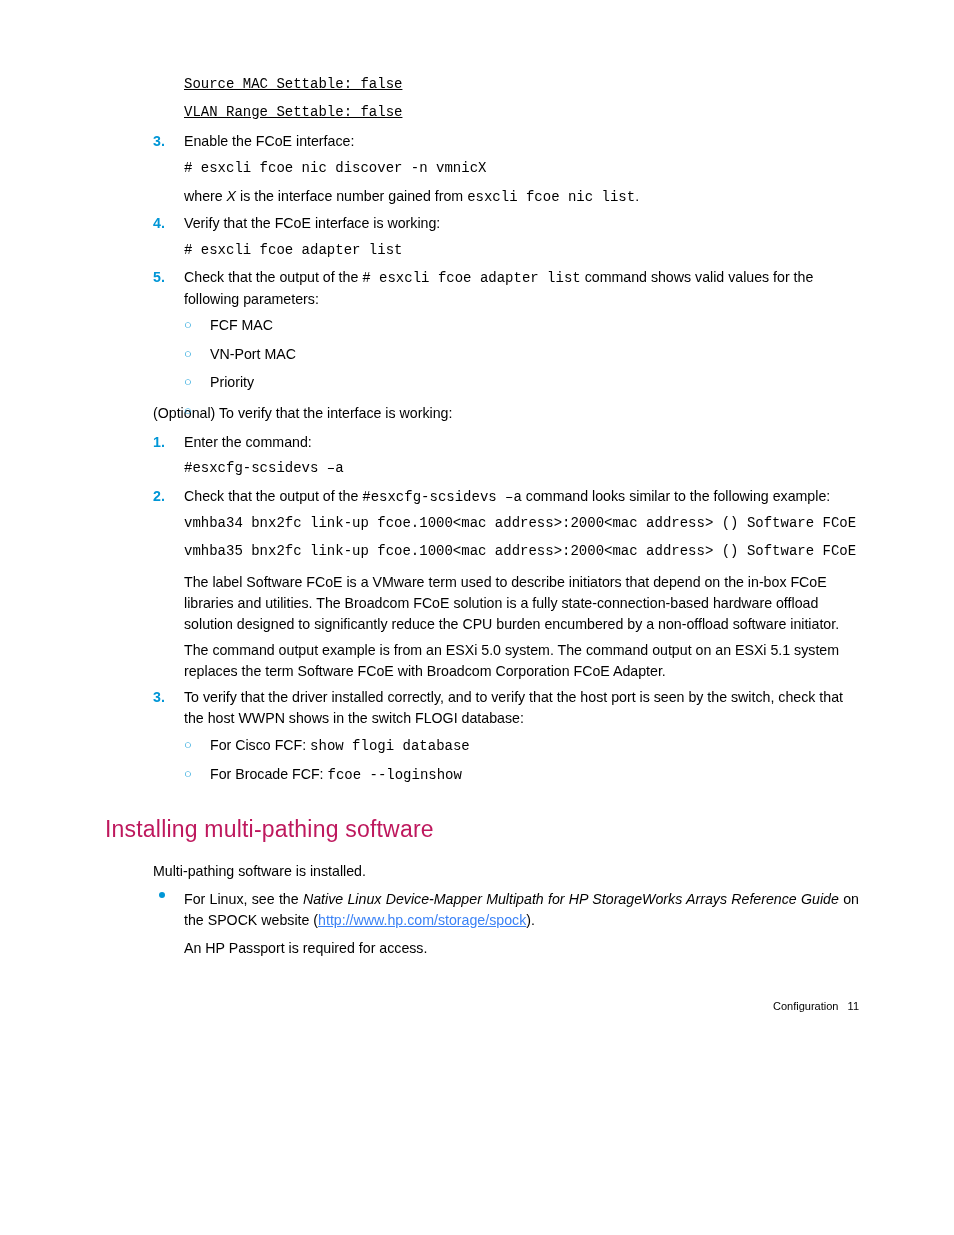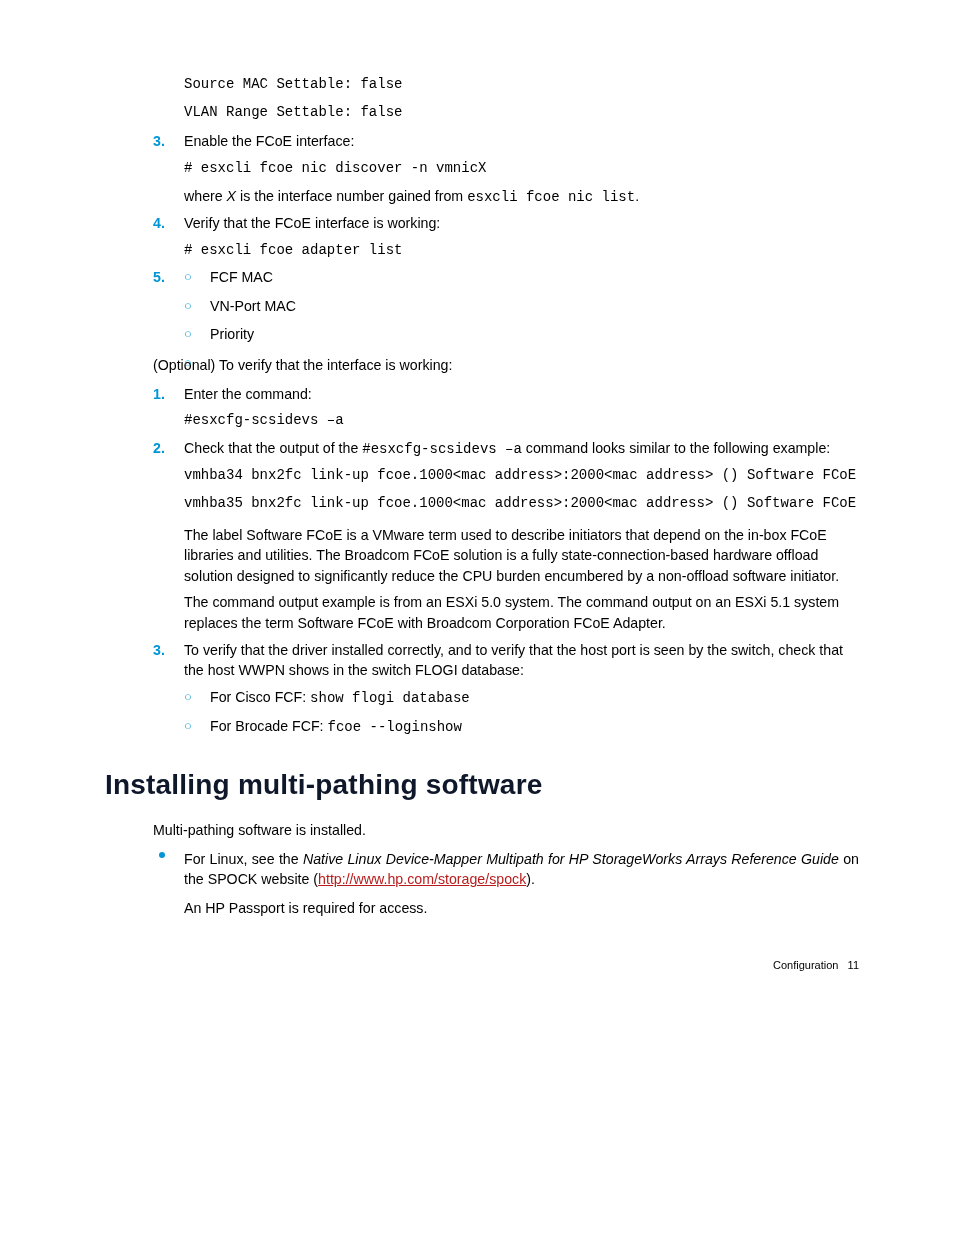--- a/index.html
+++ b/index.html
@@ -74,32 +74,33 @@
     width: 6px;
     height: 6px;
     border-radius: 50%;
     background: #0096d6;
   }
   .plain-para {
     margin: 10px 0 8px 0;
   }
   .indent-para {
     margin: 8px 0 8px 31px;
+    text-decoration: underline;
   }
   .ital { font-style: italic; }
   .h1 {
     font-family: Arial, Helvetica, sans-serif;
-    font-weight: 700;
-    font-size: 28px;
-    color: #0f172a;
+    font-weight: 400;
+    font-size: 23px;
+    color: #be185d;
     margin: 28px 0 14px 0;
     letter-spacing: 0.2px;
   }
   a.link {
-    color: #b91c1c;
+    color: #3b82f6;
     text-decoration: underline;
   }
   .footer {
     text-align: right;
     font-size: 11px;
     margin-top: 40px;
   }
   .step-body p { margin: 4px 0 6px 0; }
 </style>
 </head>
@@ -124,20 +125,23 @@
     </li>
 
     <li class="li-num step-body">
       <span class="num">4.</span>
       <p>Verify that the FCoE interface is working:</p>
       <div class="code-block"># esxcli fcoe adapter list</div>
     </li>
 
     <li class="li-num step-body">
       <span class="num">5.</span>
+      <p>
+        <span>Check that the output of the </span><span class="mono"># esxcli fcoe adapter list</span><span> command shows valid values for the following parameters:</span>
+      </p>
       <ul class="sub-ul">
         <li><span class="circ">○</span><span>FCF MAC</span></li>
         <li><span class="circ">○</span><span>VN-Port MAC</span></li>
         <li><span class="circ">○</span><span>Priority</span></li>
         <li><span class="circ">○</span></li>
       </ul>
     </li>
 
   </ol>
 

